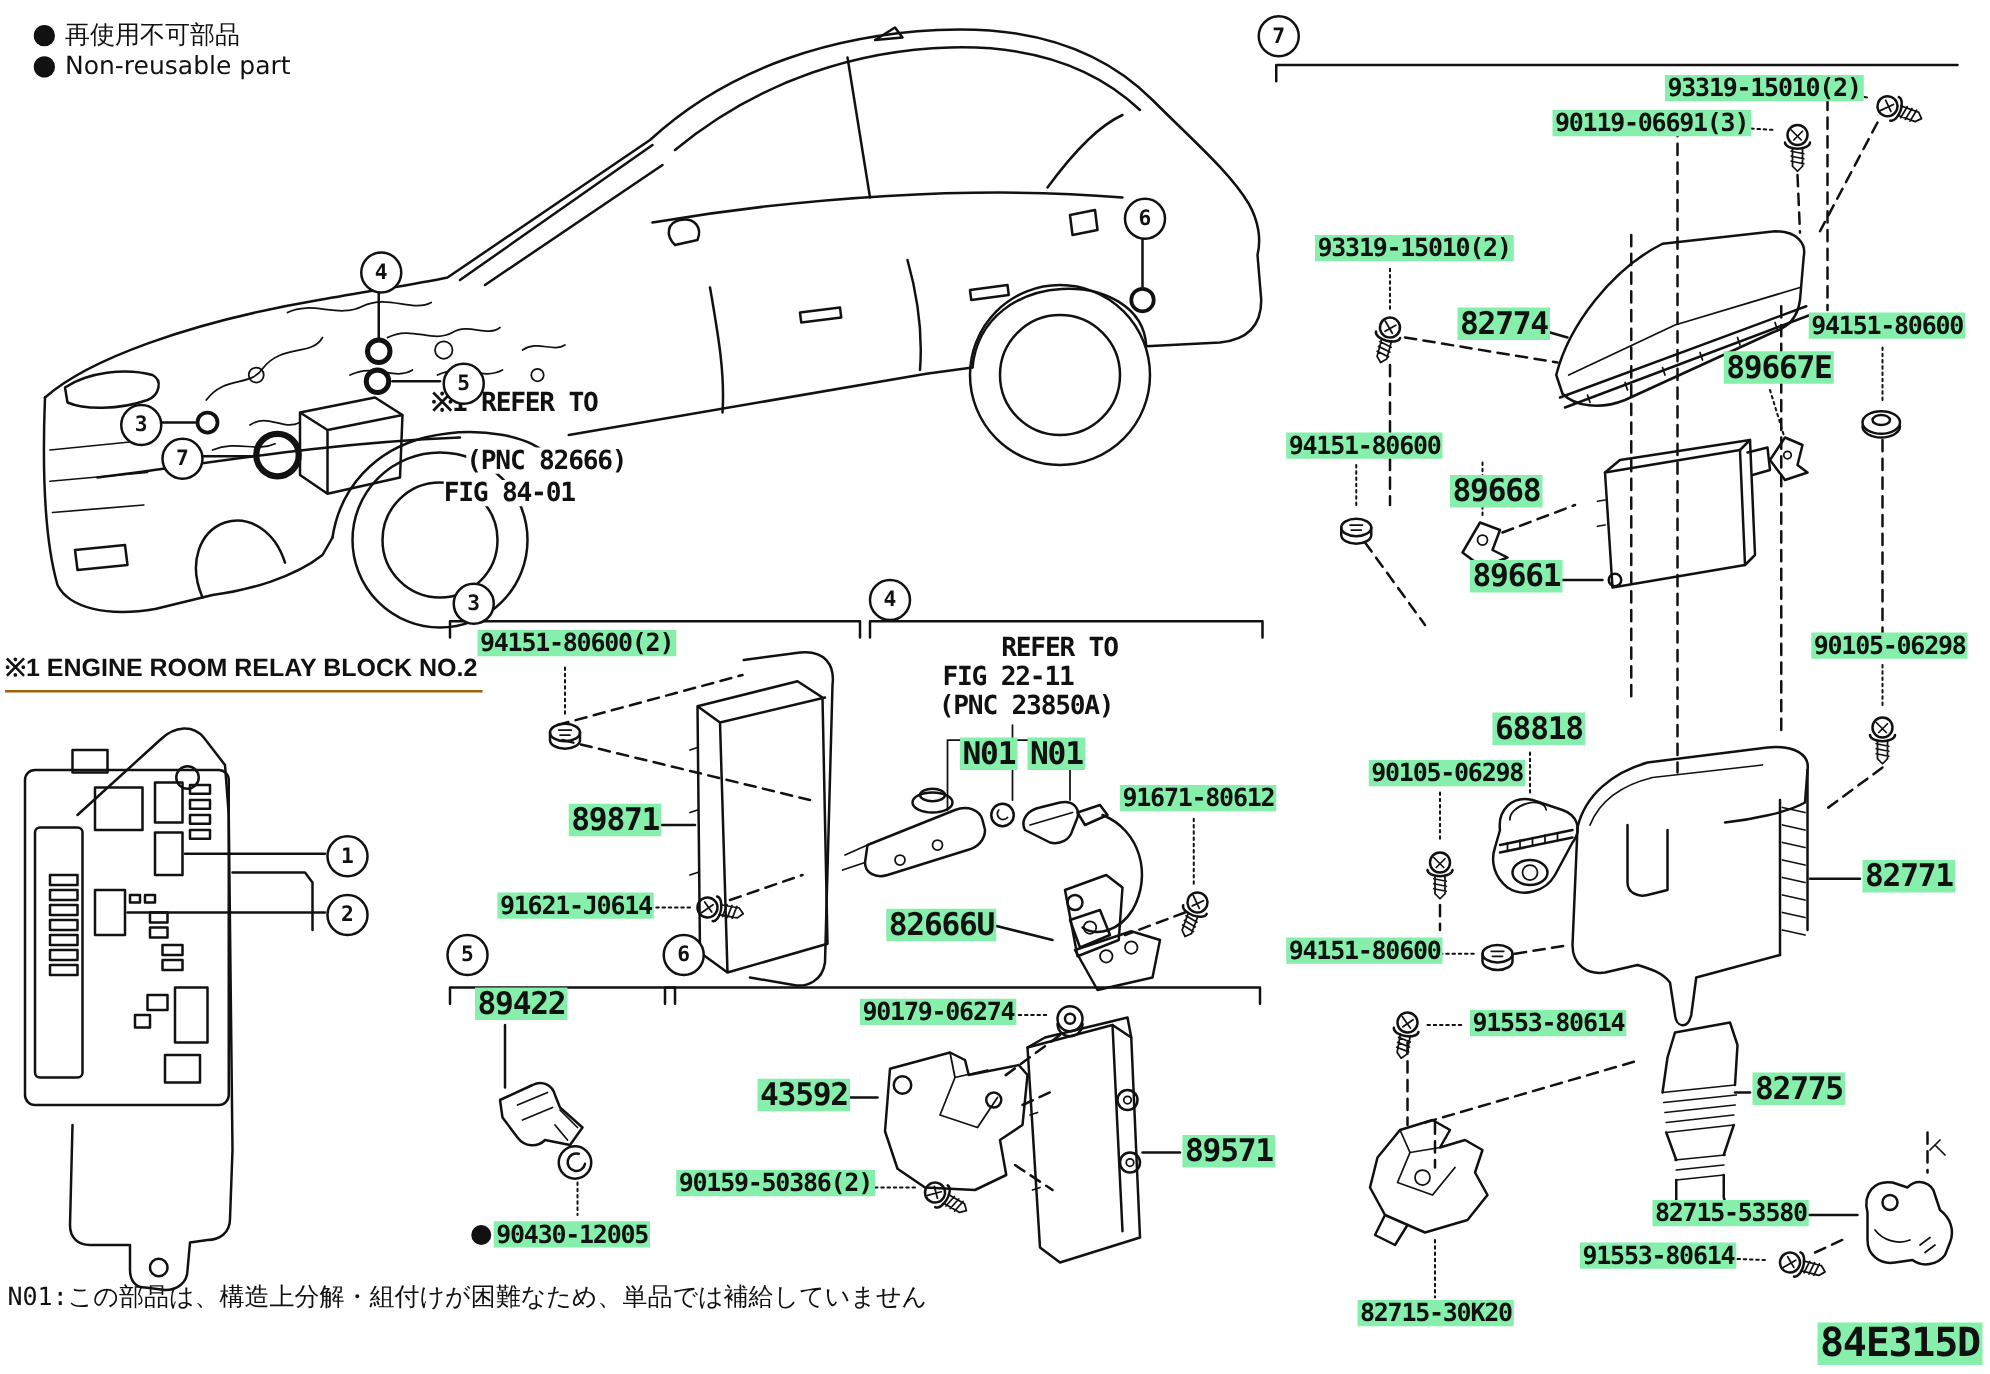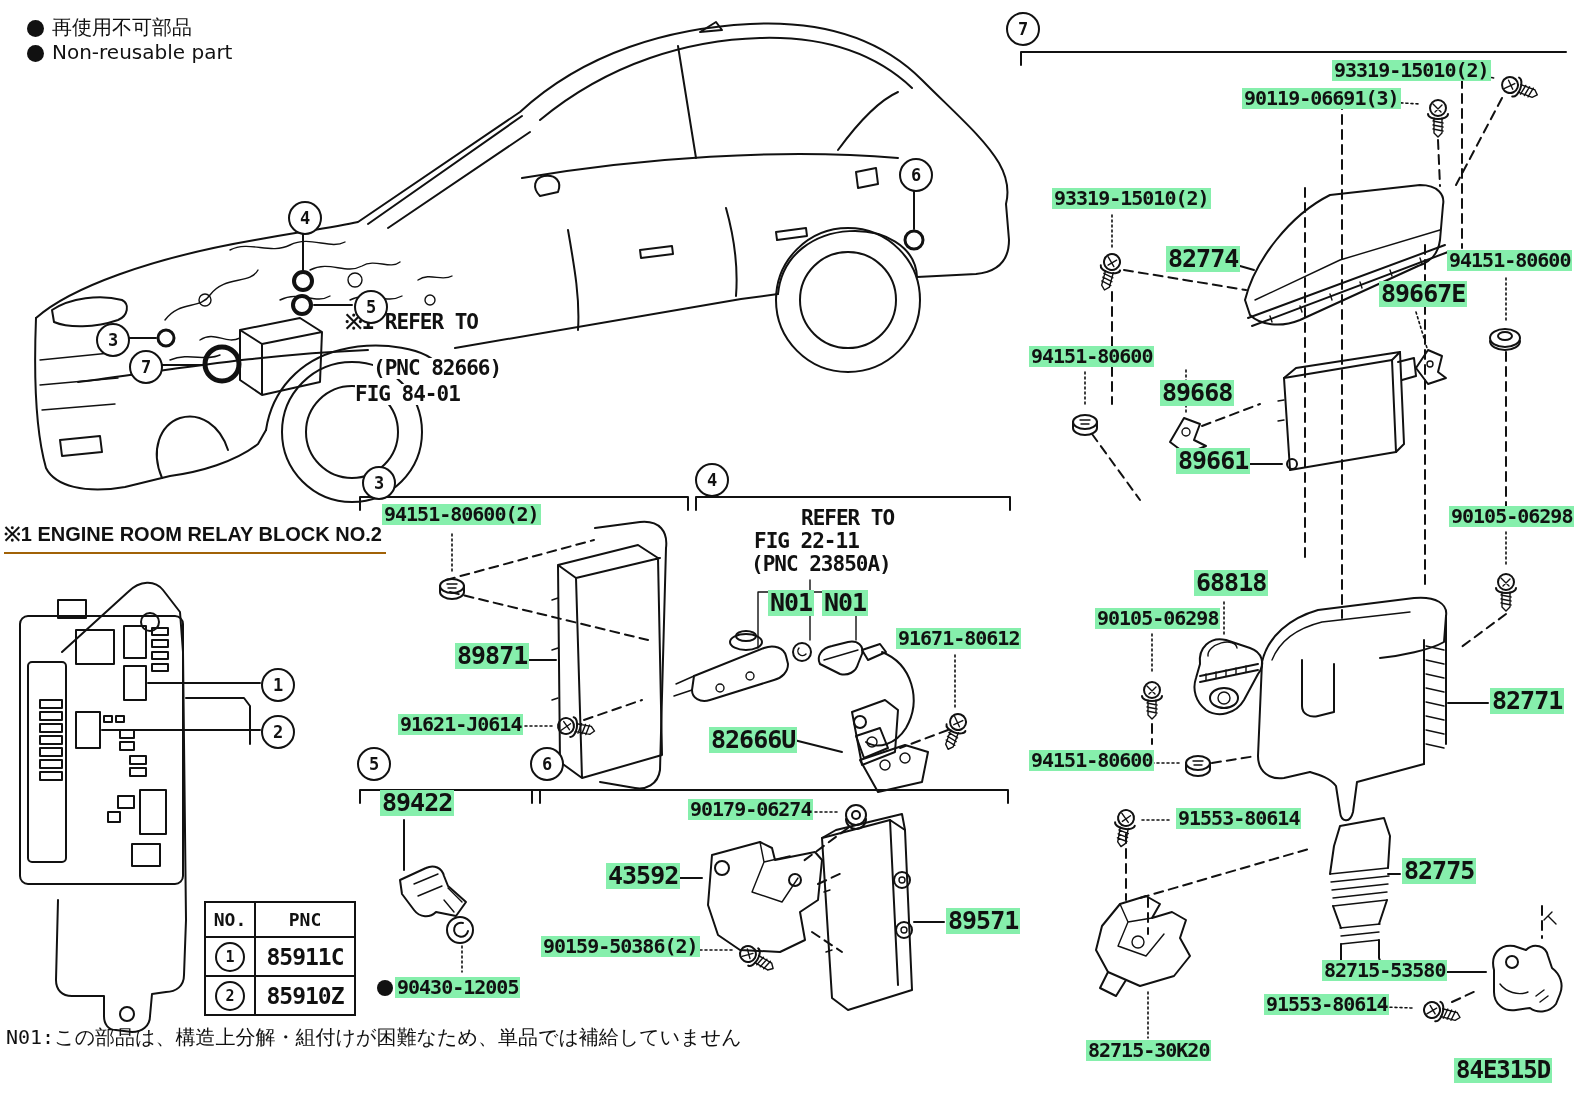--- a/index.html
+++ b/index.html
@@ -8,21 +8,21 @@
   svg.art { position:absolute; left:0; top:0; width:1592px; height:1099px; }
   svg.art * { stroke:#111; fill:none; stroke-width:2; stroke-linecap:round; stroke-linejoin:round; }
   svg.art .dash { stroke-dasharray:9 6; }
   svg.art .dot  { stroke-dasharray:2 3; stroke-width:1.6; }
   svg.art .b3 { stroke-width:3; } svg.art .b4 { stroke-width:4; } svg.art .b5 { stroke-width:5; }
   svg.art .thin { stroke-width:1.4; }
 
   .plabel { position:absolute; font:700 20px "DejaVu Sans Mono", monospace; letter-spacing:-1px;
             white-space:nowrap; background:#86efac; padding:0 2px; line-height:1.05; }
   .plabel.big { font-size:25px; }
-  .plabel.code { font-size:24px; font-weight:700; }
+  .plabel.code { font-size:32px; font-weight:700; }
   .note-line { position:absolute; font:700 21px "DejaVu Sans Mono", monospace; letter-spacing:-1px;
                white-space:nowrap; background:#fff; line-height:1; }
   .jp { font-family:"DejaVu Sans", sans-serif; }
 
   .co { position:absolute; width:30px; height:30px; border:2px solid #111; border-radius:50%;
         background:#fff; display:flex; align-items:center; justify-content:center;
         font:700 17px "DejaVu Sans Mono", monospace; }
   .bullet { position:absolute; border-radius:50%; background:#111; }
 
   .legend-text { position:absolute; font:400 20px "DejaVu Sans", sans-serif; white-space:nowrap; }
@@ -377,36 +377,20 @@
   <div class="legend-text jp" style="left:52px; top:14px;">再使用不可部品</div>
   <div class="bullet" style="left:27px; top:45px; width:17px; height:17px;"></div>
   <div class="legend-text" style="left:52px; top:40px;">Non-reusable part</div>
 
   <div class="note-line" style="left:345px; top:312px;">※1 REFER TO</div>
   <div class="note-line" style="left:355px; top:336px;margin-top:48px;">FIG 84-01</div>
   <div class="note-line" style="left:373px; top:358px;">(PNC 82666)</div>
 
   <div class="relay-title">※1 ENGINE ROOM RELAY BLOCK NO.2</div>
 
-  <table class="pnc-table">
-    <tbody>
-        <tr>
-      <th>NO.</th>
-      <th>PNC</th>
-    </tr>
-    <tr>
-      <td><span class="cnum">1</span></td>
-      <td><span class="pncv">85911C</span></td>
-    </tr>
-    <tr>
-      <td><span class="cnum">2</span></td>
-      <td><span class="pncv">85910Z</span></td>
-    </tr>
-  </tbody>
-    </table>
 
   <div class="co" style="left:96px; top:323px;">3</div>
   <div class="co" style="left:288px; top:201px;">4</div>
   <div class="co" style="left:354px; top:290px;">5</div>
   <div class="co" style="left:899px; top:158px;">6</div>
   <div class="co" style="left:129px; top:350px;">7</div>
   <div class="co" style="left:362px; top:466px;">3</div>
   <div class="co" style="left:695px; top:463px;">4</div>
   <div class="co" style="left:357px; top:747px;">5</div>
   <div class="co" style="left:530px; top:747px;">6</div>

